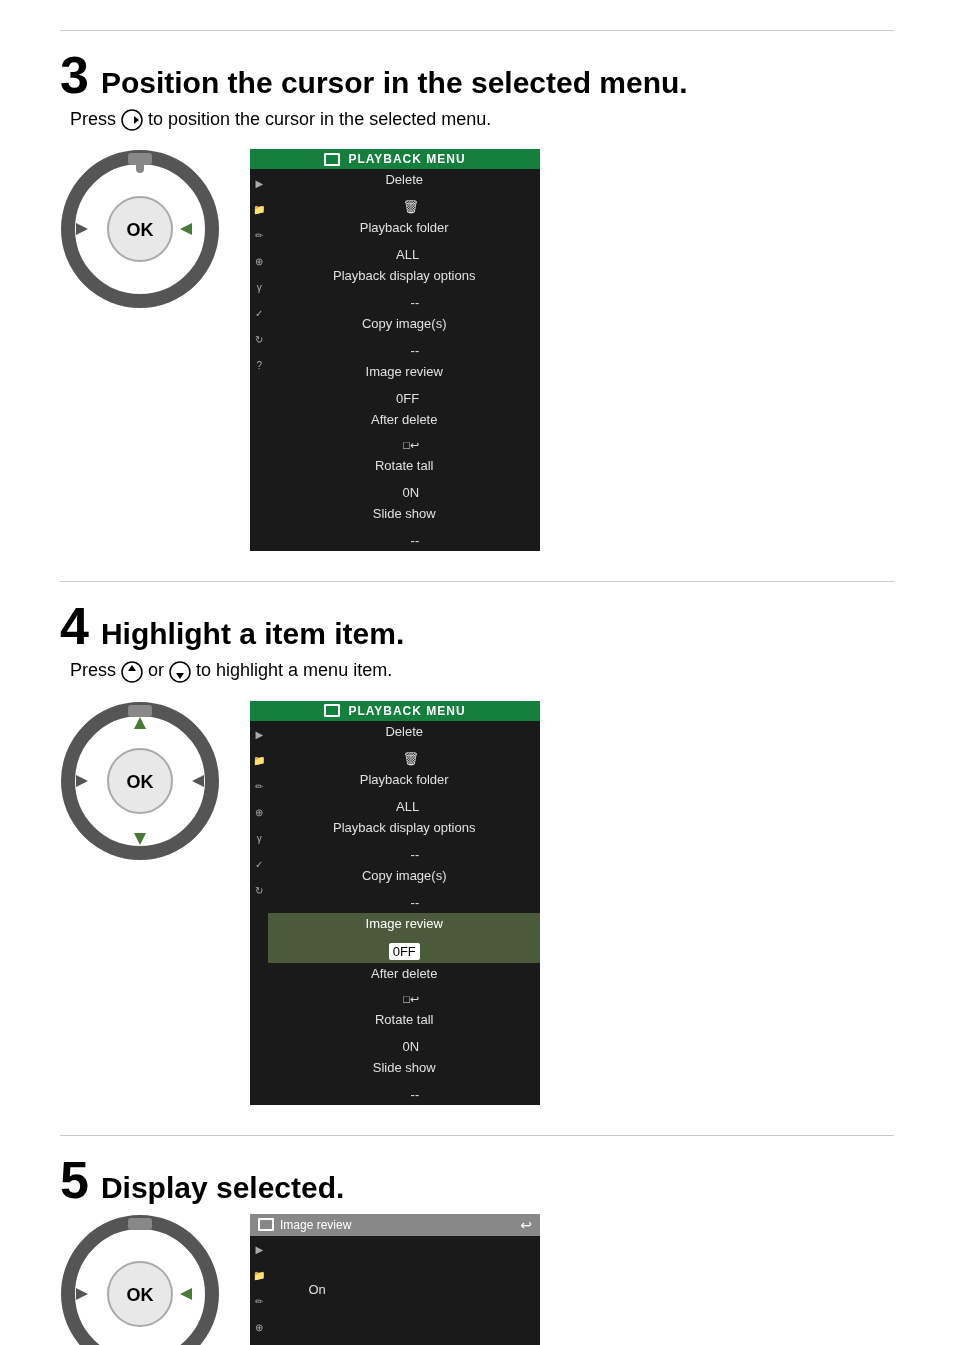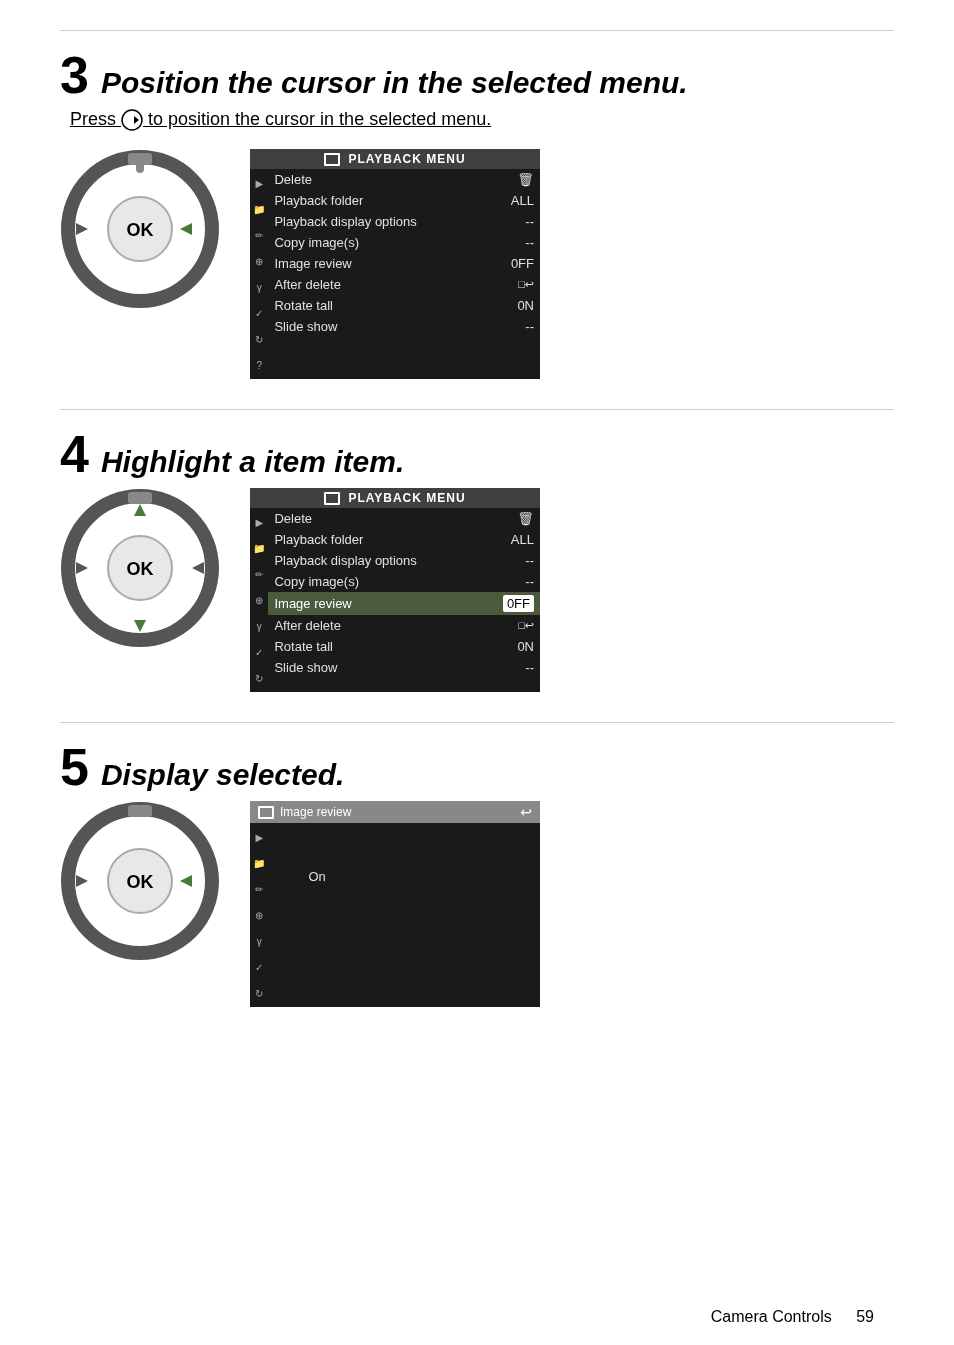--- a/index.html
+++ b/index.html
@@ -34,29 +34,27 @@
       font-size: 52px;
       font-weight: bold;
       line-height: 1;
       color: #000;
     }
 
     .step-title {
       font-size: 30px;
       font-weight: bold;
       color: #000;
-      font-style: italic;
     }
 
     .step-desc {
       font-size: 18px;
       color: #000;
       margin-left: 10px;
       margin-bottom: 18px;
-      text-decoration: underline;
     }
 
     .step-content {
       display: flex;
       align-items: flex-start;
       gap: 30px;
     }
 
     
     .camera-dial {
@@ -66,38 +64,39 @@
 
     
     .menu-panel {
       background: #1a1a1a;
       color: #fff;
       width: 290px;
       font-size: 13px;
     }
 
     .menu-header {
-      background: #404040;
+      background: #15803d;
       color: #fff;
       text-align: center;
       padding: 3px 8px;
       font-size: 12px;
       font-weight: bold;
       letter-spacing: 1px;
       display: flex;
       align-items: center;
       justify-content: center;
       gap: 8px;
     }
 
     .menu-row {
       display: flex;
       align-items: center;
       padding: 3px 6px;
-      gap: 4px;
+      gap: 12px;
+      flex-direction: column;
     }
 
     .menu-row.highlighted {
       background: #4a5a3a;
     }
 
     .menu-row-label {
       flex: 1;
       color: #e0e0e0;
     }
@@ -284,20 +283,33 @@
         </div>
       </div>
     </div>
   </div>
 
   <div class="section">
     <div class="section-header">
       <span class="step-number">4</span>
       <span class="step-title">Highlight a item item.</span>
     </div>
+    <p class="step-desc">
+      Press
+      <svg style="display:inline-block;vertical-align:middle;" width="22" height="22" viewBox="0 0 22 22">
+        <circle cx="11" cy="11" r="10" fill="none" stroke="#000" stroke-width="1.5"></circle>
+        <polygon points="11,4 15,10 7,10" fill="#000"></polygon>
+      </svg>
+      or
+      <svg style="display:inline-block;vertical-align:middle;" width="22" height="22" viewBox="0 0 22 22">
+        <circle cx="11" cy="11" r="10" fill="none" stroke="#000" stroke-width="1.5"></circle>
+        <polygon points="11,18 15,12 7,12" fill="#000"></polygon>
+      </svg>
+      to highlight a menu item.
+    </p>
     <div class="step-content">
 
       <div class="camera-dial">
         <svg class="dial-svg" viewBox="0 0 160 160">
           <circle cx="80" cy="80" r="72" fill="none" stroke="#555" stroke-width="14"></circle>
           <circle cx="80" cy="80" r="32" fill="#e8e8e8" stroke="#aaa" stroke-width="2"></circle>
           <text x="80" y="87" text-anchor="middle" font-size="18" font-weight="bold" fill="#000">OK</text>
 
           <polygon points="80,16 74,28 86,28" fill="#4a7a3a"></polygon>
 

